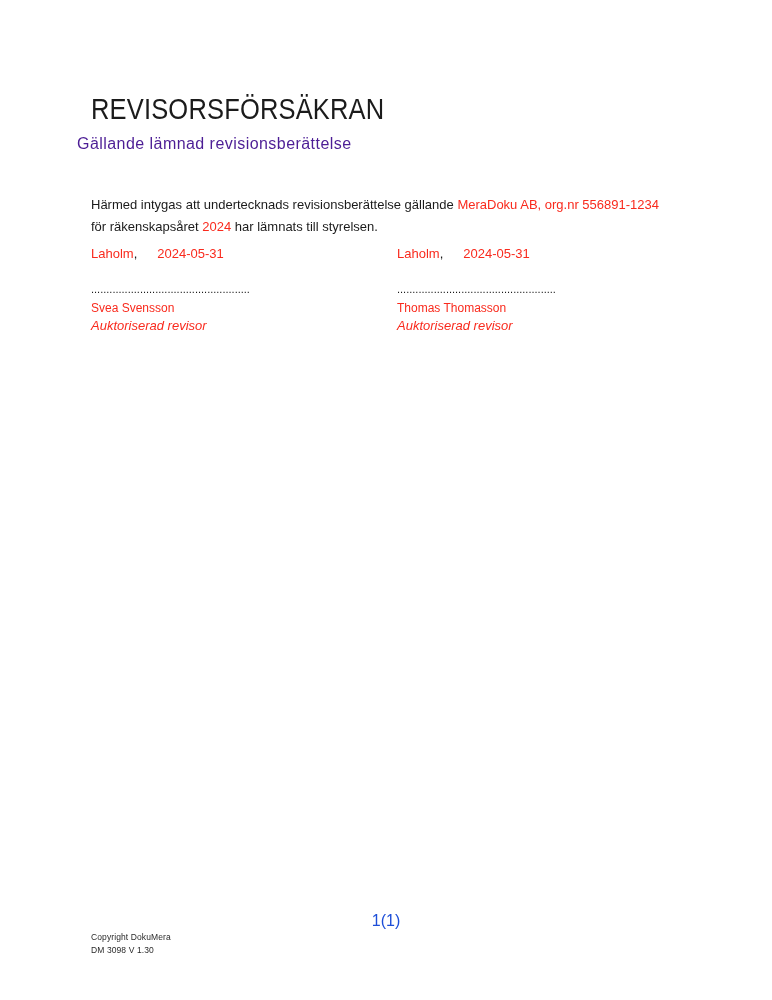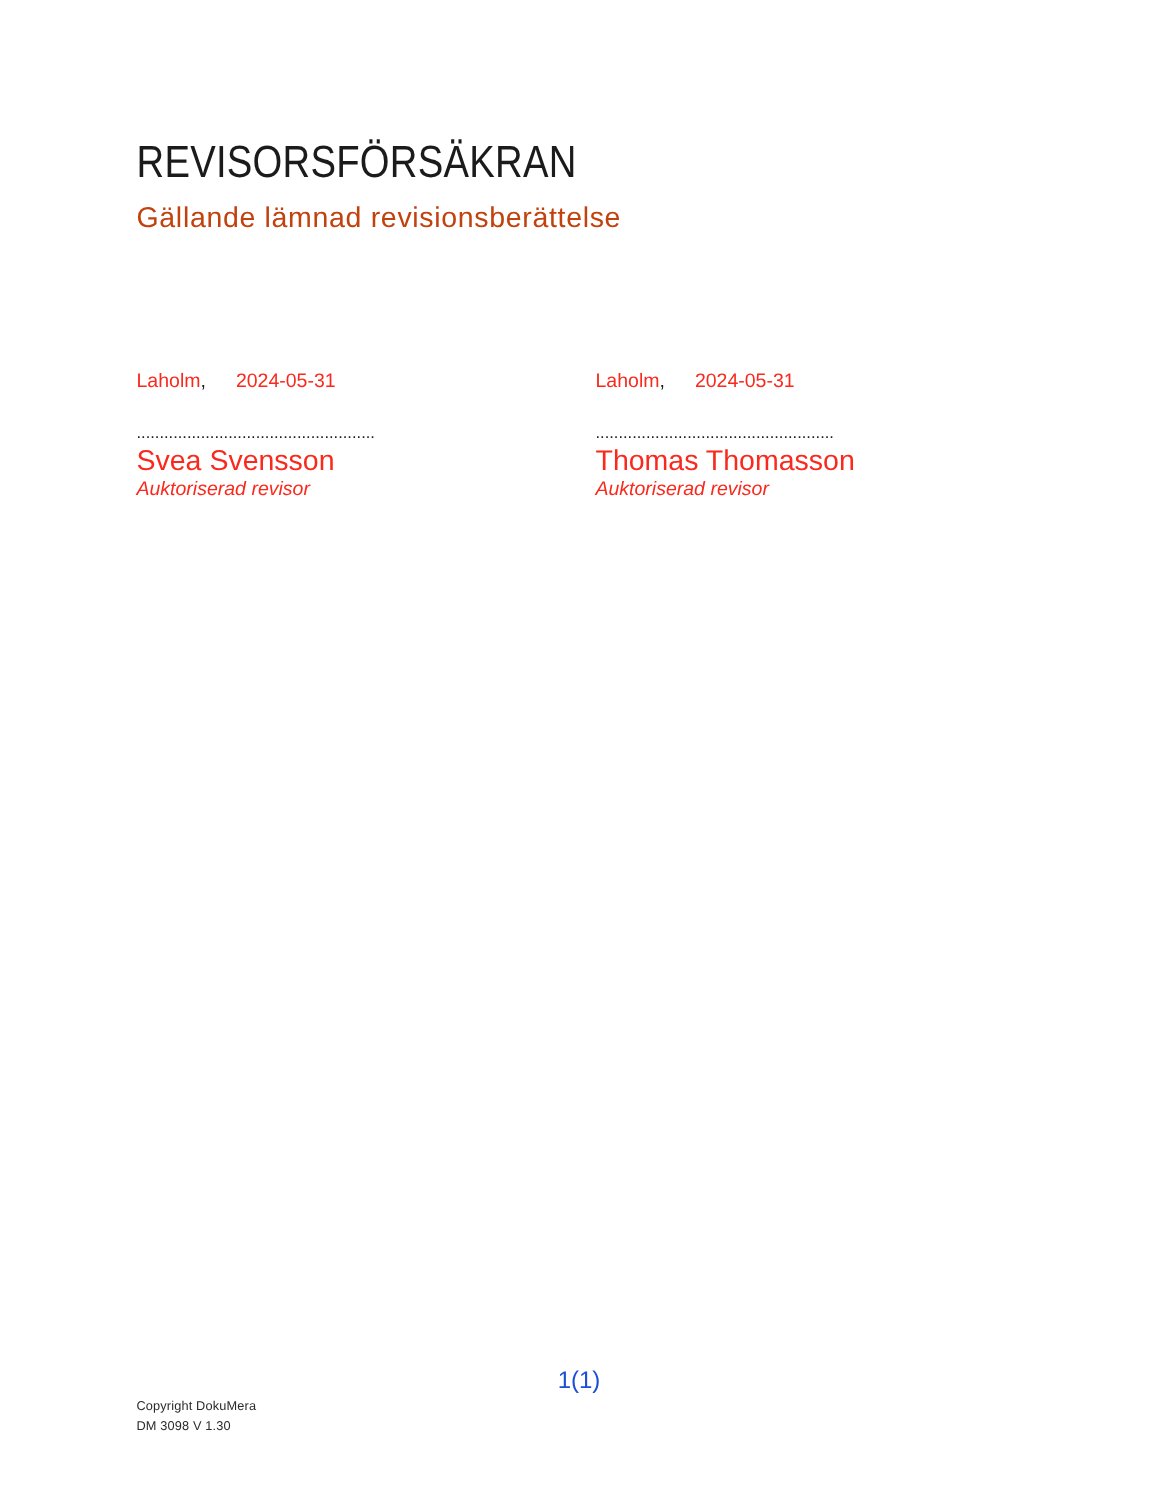--- a/index.html
+++ b/index.html
@@ -22,25 +22,25 @@
     font-size: 30px;
     font-weight: 300;
     letter-spacing: 0.2px;
     color: #1b1b1b;
     transform: scaleX(0.85);
     transform-origin: left top;
     white-space: nowrap;
   }
   .doc-subtitle {
     position: absolute;
-    left: 91px;
+    left: 77px;
     top: 135px;
-    font-size: 19px;
+    font-size: 16px;
     letter-spacing: 0.45px;
-    color: #c2410c;
+    color: #4c1d95;
     white-space: nowrap;
   }
   .body-paragraph {
     position: absolute;
     left: 91px;
     top: 194px;
     width: 640px;
     font-size: 13px;
     line-height: 22px;
     color: #1b1b1b;
@@ -62,21 +62,21 @@
     width: 160px;
     overflow: hidden;
     white-space: nowrap;
     font-size: 11px;
     line-height: 11px;
     color: #1b1b1b;
     letter-spacing: 0;
   }
   .sig-name {
     margin-top: 4px;
-    font-size: 19px;
+    font-size: 12px;
     line-height: 18px;
   }
   .sig-role {
     font-size: 13px;
     line-height: 18px;
     font-style: italic;
   }
   .page-number {
     position: absolute;
     left: 0;
@@ -98,20 +98,21 @@
 </style>
 </head>
 <body>
 
 <div class="doc">
 
   <h1 class="doc-title">REVISORSFÖRSÄKRAN</h1>
 
   <div class="doc-subtitle">Gällande lämnad revisionsberättelse</div>
 
+  <p class="body-paragraph"><span>Härmed intygas att undertecknads revisionsberättelse gällande </span><span class="red">MeraDoku AB, org.nr 556891-1234</span><br><span>för räkenskapsåret </span><span class="red">2024</span><span> har lämnats till styrelsen.</span></p>
 
   <div class="sig-row">
 
     <div class="sig-col sig-col-left">
       <div class="sig-date"><span class="red">Laholm</span><span class="sep">,</span><span class="red date-part">2024-05-31</span></div>
       <div class="sig-dots">....................................................</div>
       <div class="sig-name red">Svea Svensson</div>
       <div class="sig-role red">Auktoriserad revisor</div>
     </div>
 

